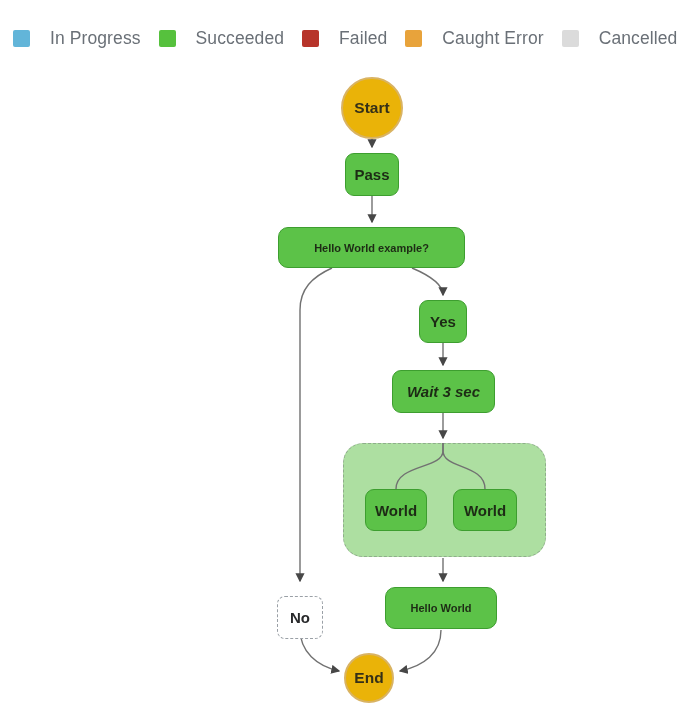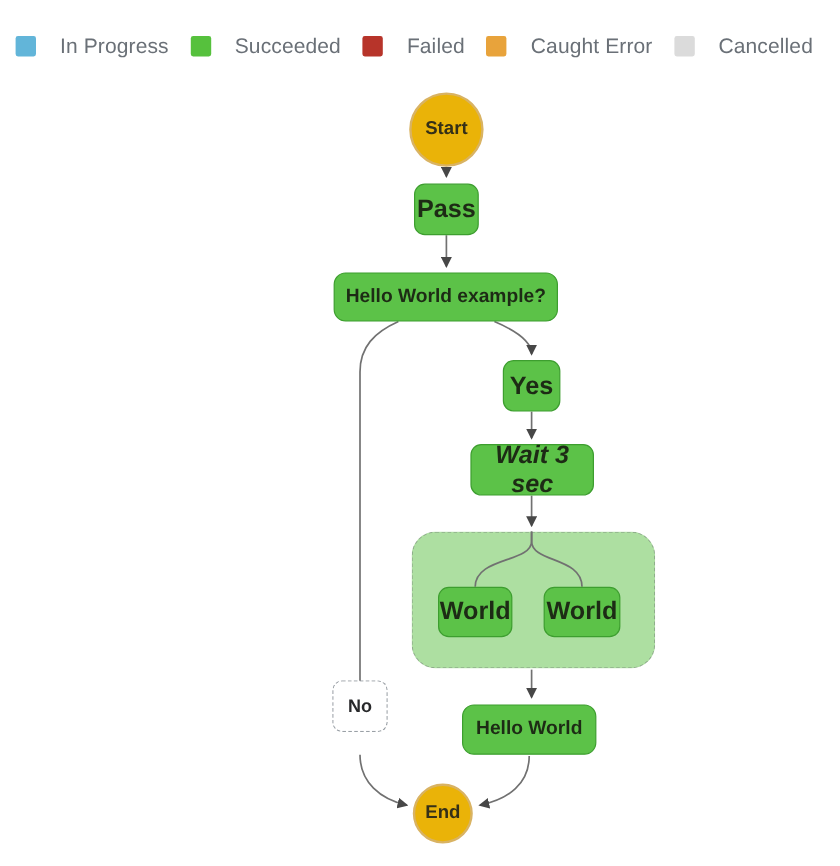--- a/index.html
+++ b/index.html
@@ -20,23 +20,23 @@
   .edges { position:absolute; left:0; top:0; z-index:1; }
   .edge { stroke:#717171; stroke-width:1.4; fill:none; }
   
   .node {
     position:absolute; box-sizing:border-box; z-index:2;
     display:flex; align-items:center; justify-content:center;
     text-align:center; cursor:default;
   }
   .green {
     background:#5cc248; border:1.5px solid #3d9e2f; border-radius:9px;
-    color:#1d2b15; font-weight:700; font-size:21px;
+    color:#1d2b15; font-weight:700; font-size:15px;
   }
-  .green.big { font-size:16px; border-radius:10px; }
+  .green.big { font-size:11px; border-radius:10px; }
   .terminal {
     background:#eab308; border:2px solid #d9b363; border-radius:50%;
     color:#353018; font-weight:700; font-size:15.5px;
   }
   .no-node {
     background:#ffffff; border:1.6px dashed #9aa0a6; border-radius:8px;
     color:#28292b; font-weight:700; font-size:15px;
   }
   .parallel {
     position:absolute; z-index:0; box-sizing:border-box;
@@ -117,21 +117,21 @@
   </div>
 
   <div class="node green" style="left:453px; top:489px; width:64px; height:42px;">
     <span>World</span>
   </div>
 
   <div class="node green big" style="left:385px; top:587px; width:112px; height:42px;">
     <span>Hello World</span>
   </div>
 
-  <div class="node no-node" style="left:277px; top:567px; width:46px; height:43px;">
+  <div class="node no-node" style="left:277px; top:596px; width:46px; height:43px;">
     <span>No</span>
   </div>
 
   <div class="node terminal" style="left:344px; top:653px; width:50px; height:50px;">
     <span>End</span>
   </div>
 
 </div>
 
 </body></html>

